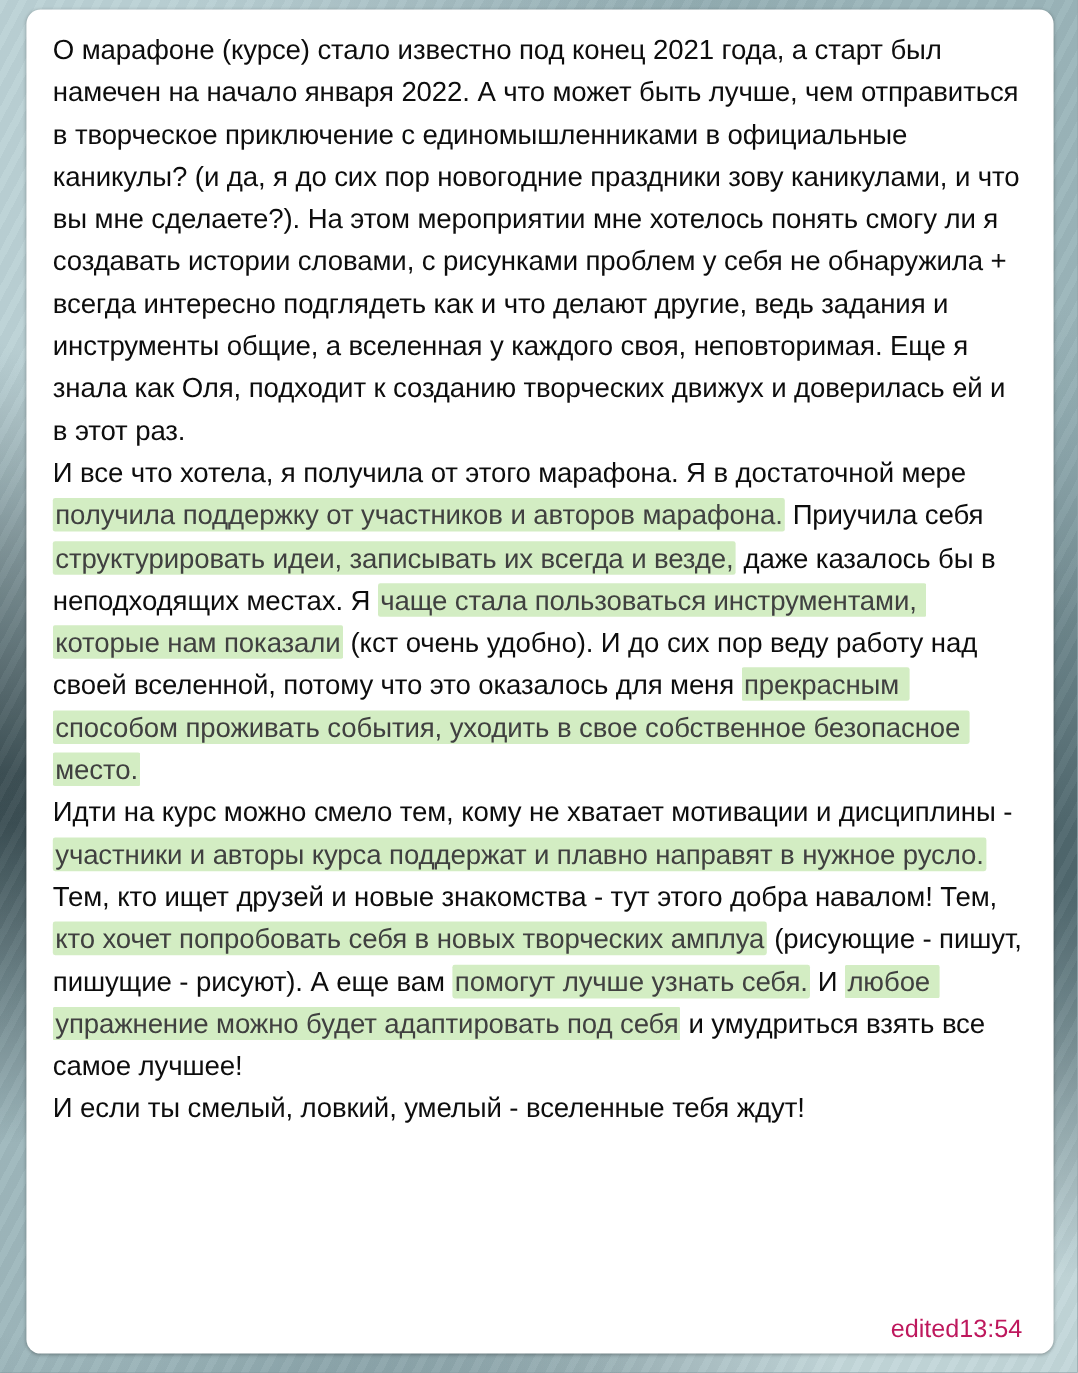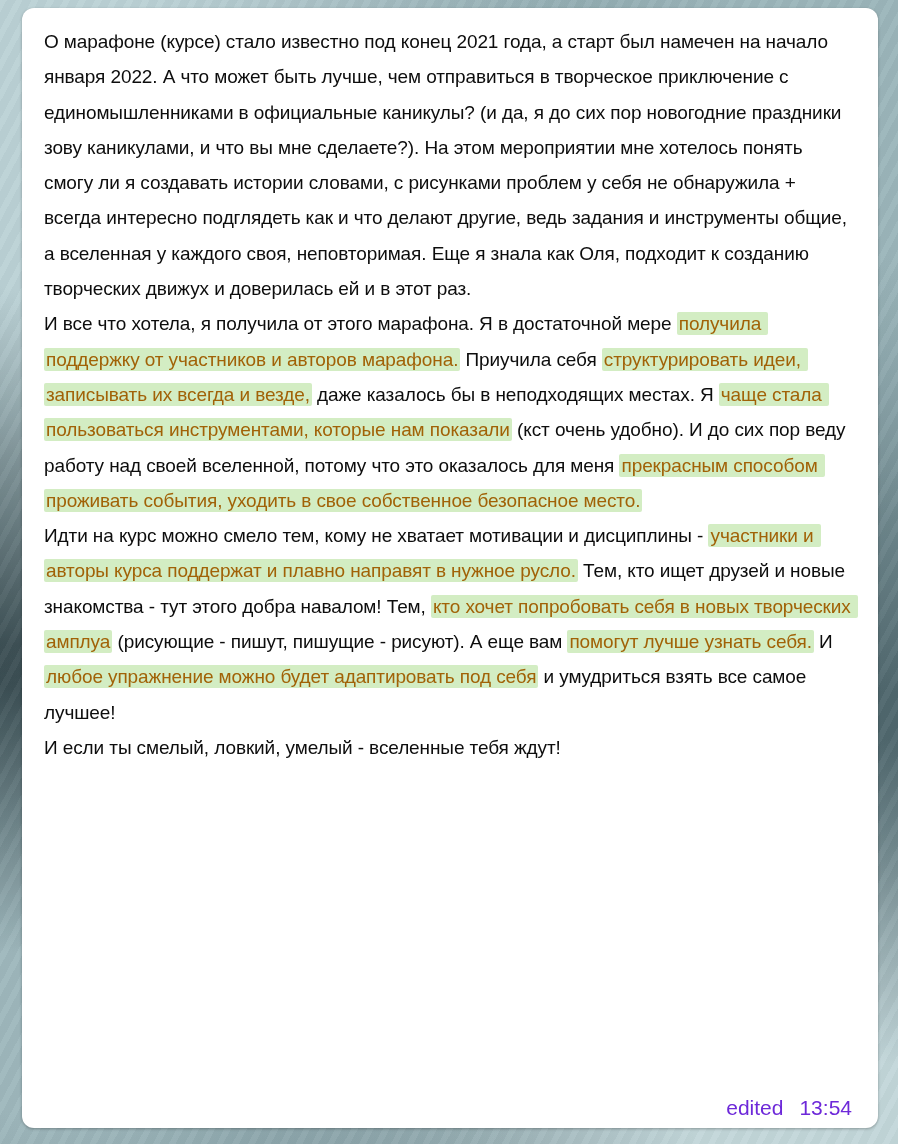--- a/index.html
+++ b/index.html
@@ -47,46 +47,46 @@
     background: #ffffff;
     border-radius: 12px;
     box-shadow: 0 1px 3px rgba(0,0,0,0.28);
     box-sizing: border-box;
     padding: 16px 22px 10px 22px;
     overflow: hidden;
   }
 
   .msg-text {
     color: #0d0d0d;
-    font-size: 19px;
+    font-size: 23px;
     line-height: 35.3px;
     letter-spacing: -0.1px;
     white-space: pre-wrap;
     word-wrap: break-word;
   }
   .msg-text p {
     margin: 0;
   }
   mark.hl {
     background: #d3edc3;
-    color: #a16207;
+    color: #404040;
     padding: 1px 2px;
     border-radius: 2px;
     box-decoration-break: clone;
     -webkit-box-decoration-break: clone;
   }
 
   .meta {
     position: absolute;
     right: 26px;
     bottom: 8px;
     display: flex;
     align-items: baseline;
-    gap: 16px;
-    color: #6d28d9;
+    gap: 0;
+    color: #be185d;
     font-size: 21px;
   }
   .meta .edited { font-style: normal; }
   .meta .time { }
 
   
   .edge-strip {
     position: absolute;
     top: 0; right: 0;
     width: 20px; height: 100%;

